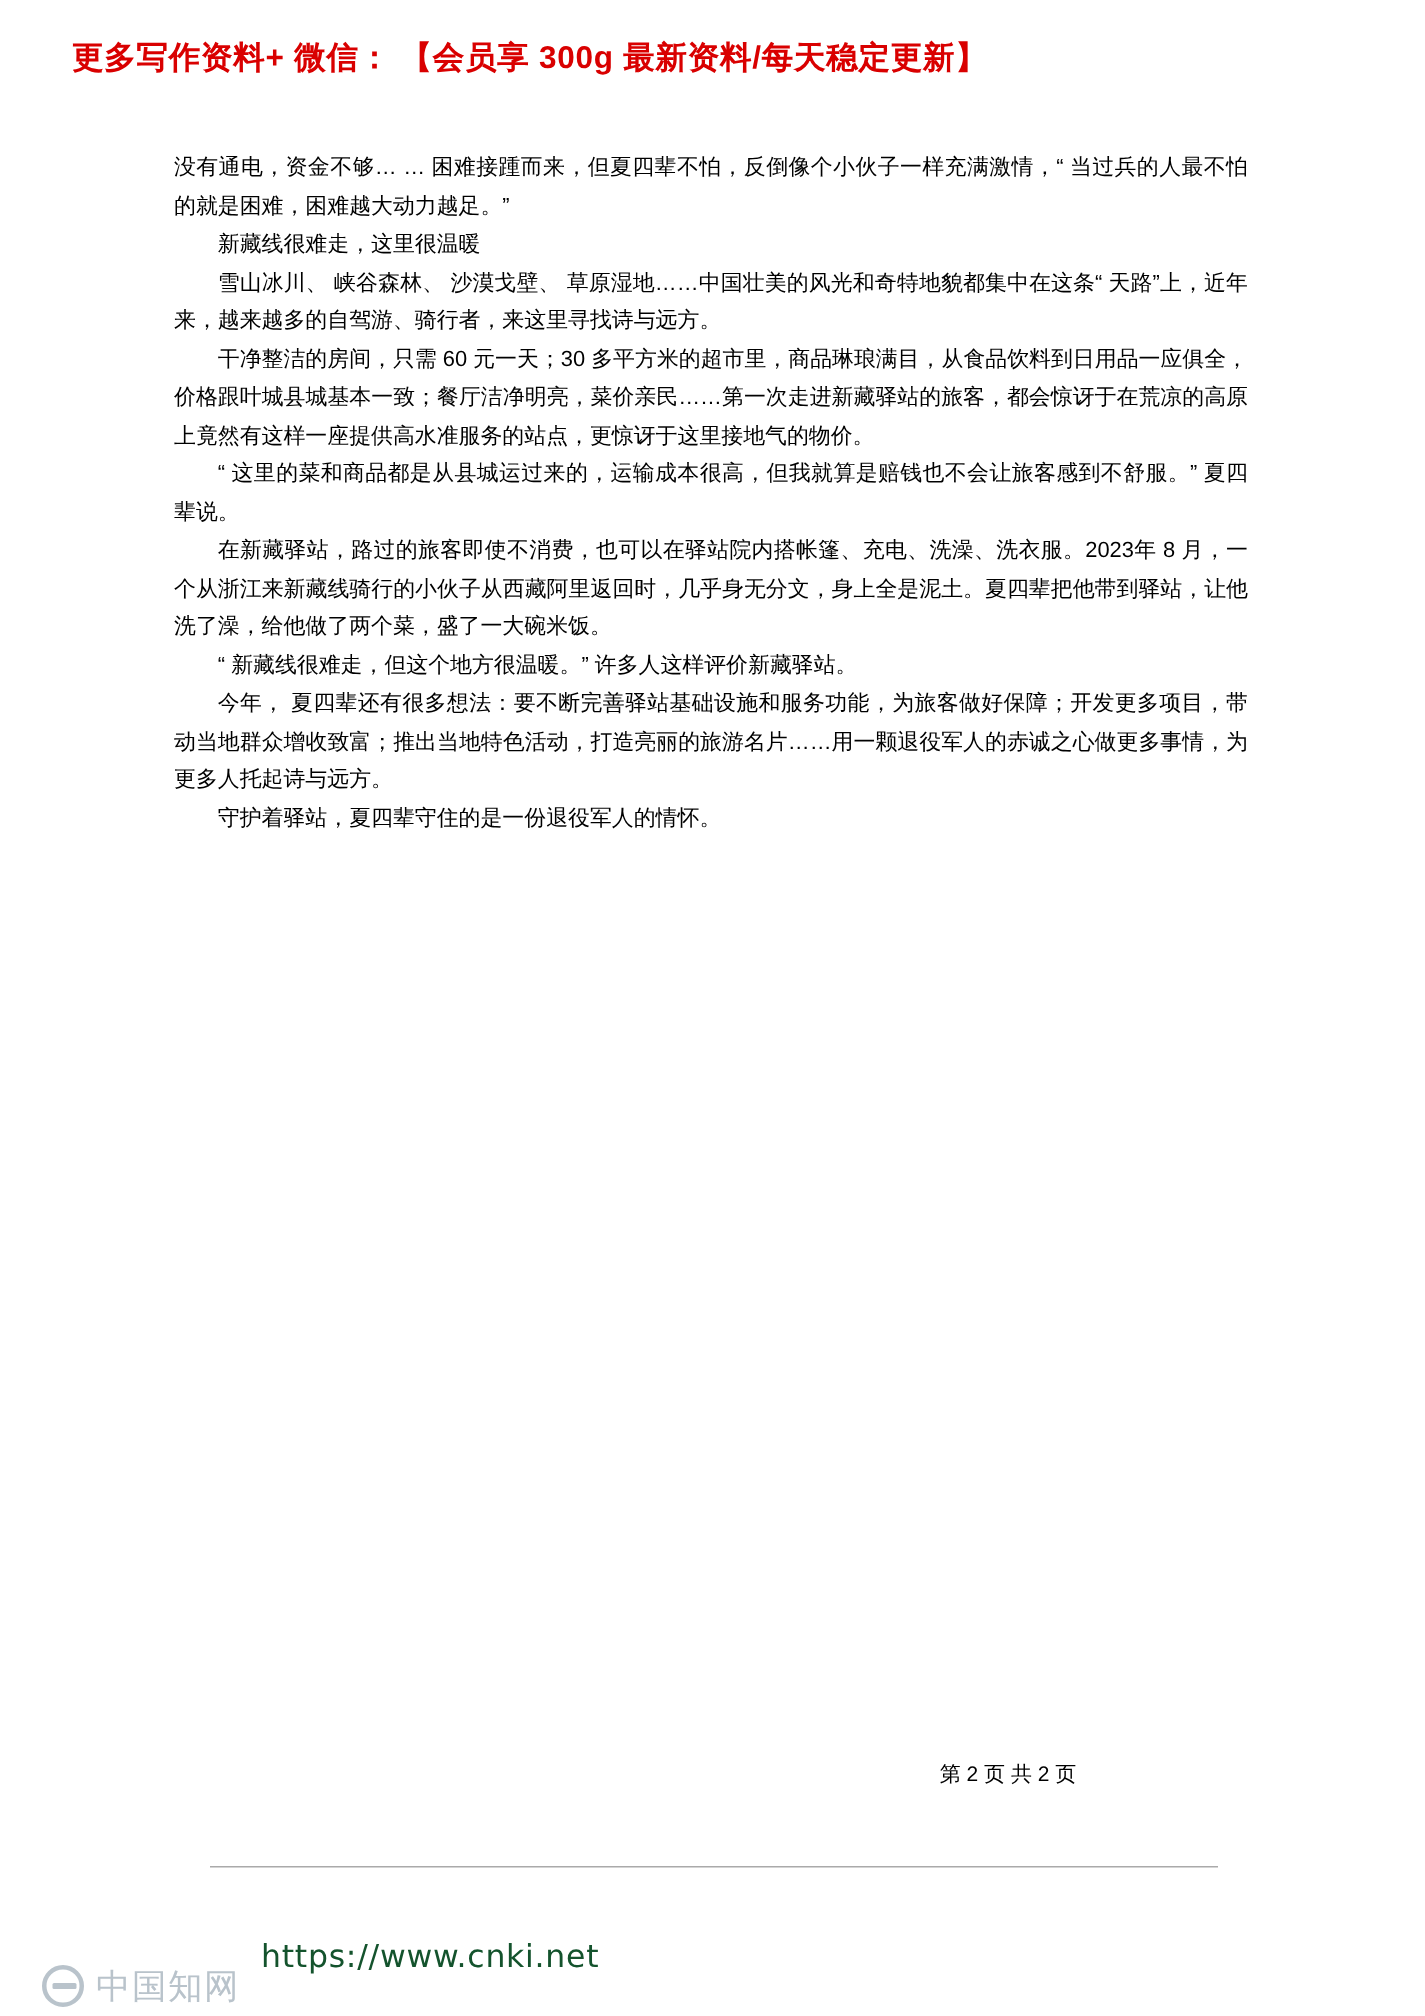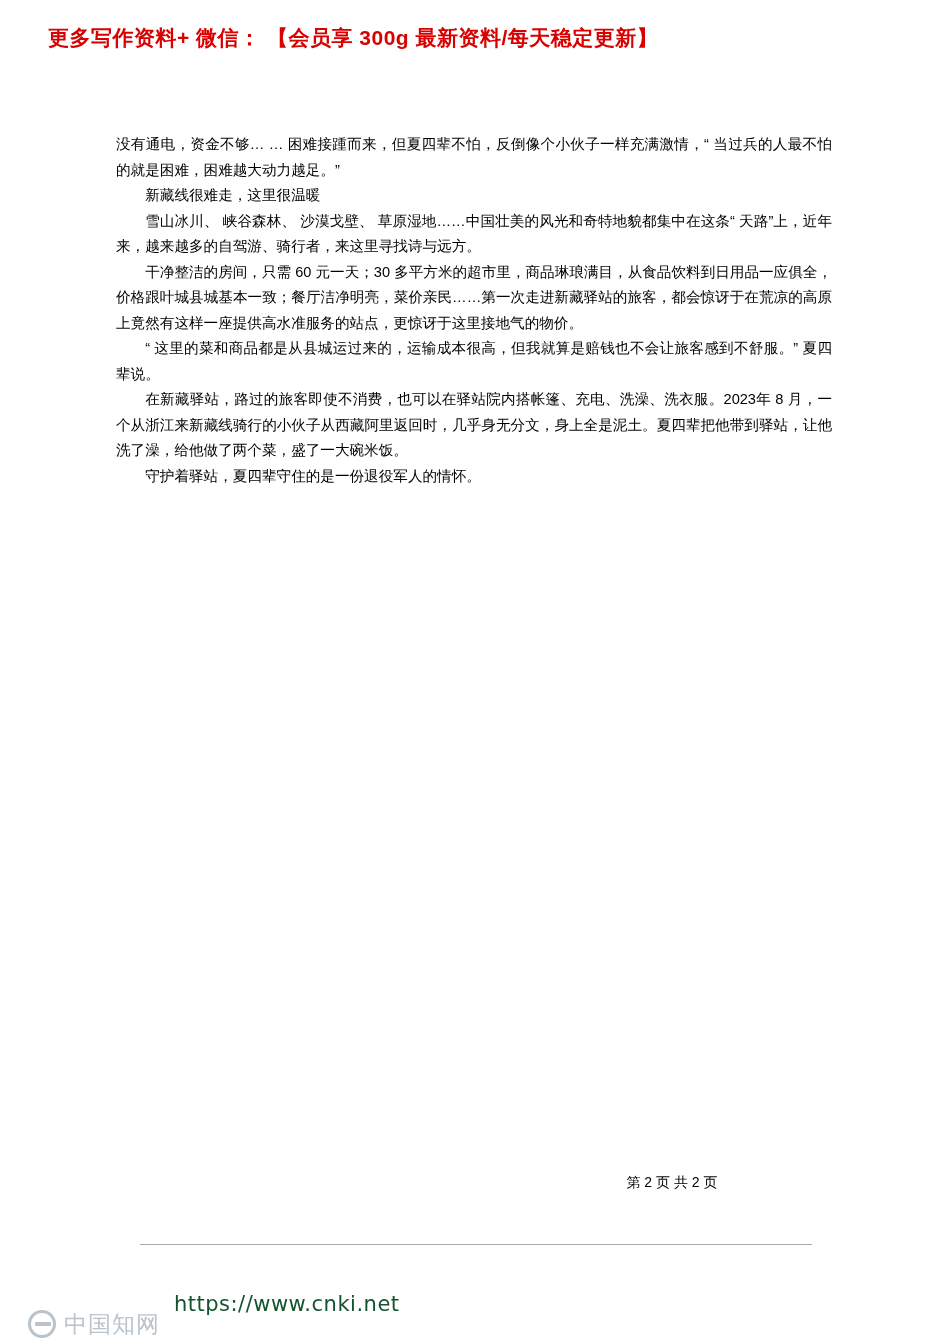--- a/index.html
+++ b/index.html
@@ -42,21 +42,20 @@
     text-align: justify;
     color: #000000;
   }
   .doc-body p {
     margin: 0;
     padding: 0;
     text-indent: 2em;
   }
   .doc-body p.noindent {
     text-indent: 0;
-    margin-top: 32px;
   }
   .page-number {
     position: absolute;
     left: 0;
     top: 1162px;
     width: 874px;
     text-align: center;
     font-size: 14px;
     color: #000000;
   }
@@ -131,20 +130,22 @@
 
   <div class="banner">更多写作资料+ 微信： 【会员享 300g 最新资料/每天稳定更新】</div>
 
   <div class="doc-body">
     <p class="noindent">没有通电，资金不够… … 困难接踵而来，但夏四辈不怕，反倒像个小伙子一样充满激情，“ 当过兵的人最不怕的就是困难，困难越大动力越足。”</p>
     <p>新藏线很难走，这里很温暖</p>
     <p>雪山冰川、 峡谷森林、 沙漠戈壁、 草原湿地……中国壮美的风光和奇特地貌都集中在这条“ 天路”上，近年来，越来越多的自驾游、骑行者，来这里寻找诗与远方。</p>
     <p>干净整洁的房间，只需 60 元一天；30 多平方米的超市里，商品琳琅满目，从食品饮料到日用品一应俱全，价格跟叶城县城基本一致；餐厅洁净明亮，菜价亲民……第一次走进新藏驿站的旅客，都会惊讶于在荒凉的高原上竟然有这样一座提供高水准服务的站点，更惊讶于这里接地气的物价。</p>
     <p>“ 这里的菜和商品都是从县城运过来的，运输成本很高，但我就算是赔钱也不会让旅客感到不舒服。” 夏四辈说。</p>
     <p>在新藏驿站，路过的旅客即使不消费，也可以在驿站院内搭帐篷、充电、洗澡、洗衣服。2023年 8 月，一个从浙江来新藏线骑行的小伙子从西藏阿里返回时，几乎身无分文，身上全是泥土。夏四辈把他带到驿站，让他洗了澡，给他做了两个菜，盛了一大碗米饭。</p>
+    <p>“ 新藏线很难走，但这个地方很温暖。” 许多人这样评价新藏驿站。</p>
+    <p>今年， 夏四辈还有很多想法：要不断完善驿站基础设施和服务功能，为旅客做好保障；开发更多项目，带动当地群众增收致富；推出当地特色活动，打造亮丽的旅游名片……用一颗退役军人的赤诚之心做更多事情，为更多人托起诗与远方。</p>
     <p>守护着驿站，夏四辈守住的是一份退役军人的情怀。</p>
   </div>
 
   <div class="page-number">
     <span class="inner">第 2 页 共 2 页</span>
   </div>
 
   <div class="footer-rule"></div>
 
   <div class="cnki-footer">

